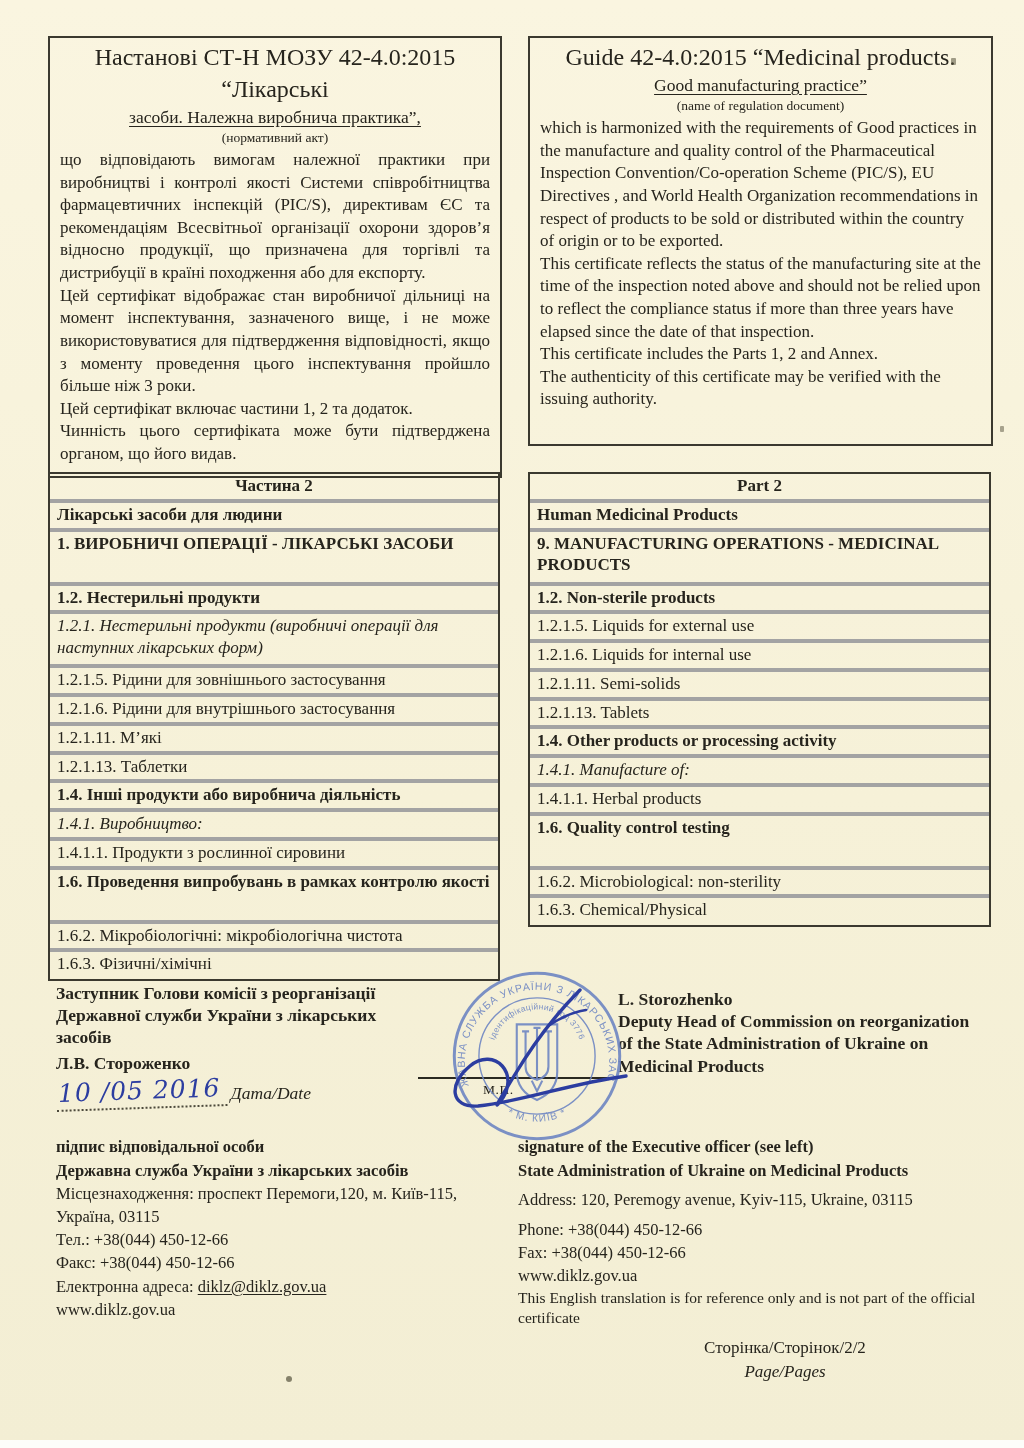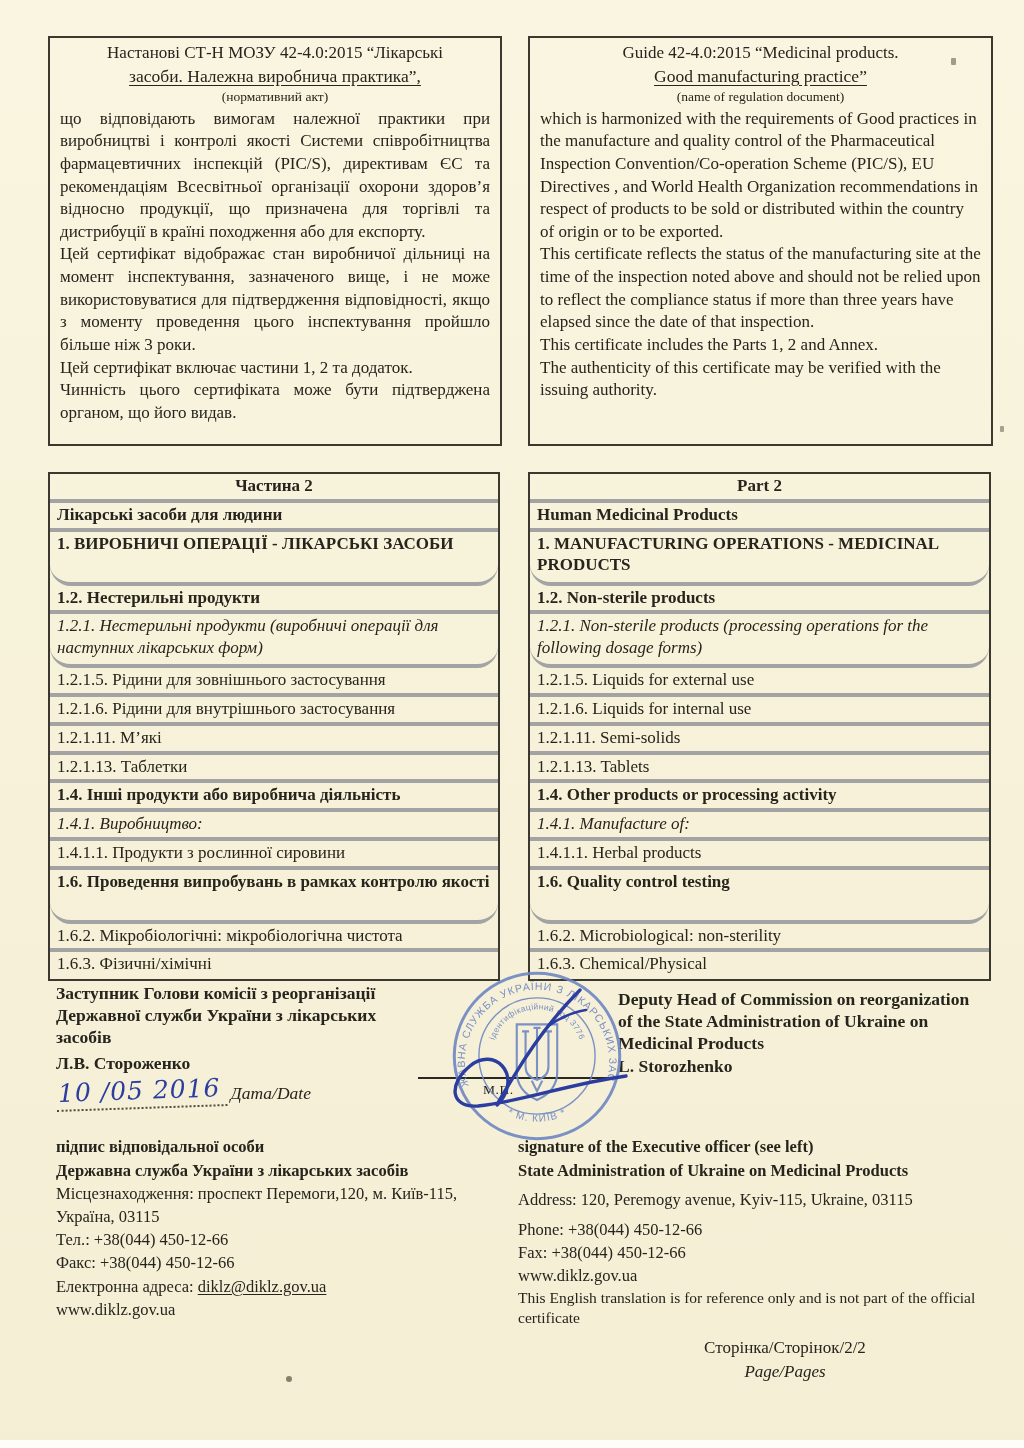--- a/index.html
+++ b/index.html
@@ -5,39 +5,39 @@
   html,body{margin:0;padding:0;}
   body{width:1024px;height:1448px;position:relative;overflow:hidden;
        background:linear-gradient(180deg,#faf5e0 0%,#f6f1d8 55%,#f3eed4 100%);
        font-family:"Liberation Serif", serif;color:#26241d;}
   .page{position:absolute;inset:0;}
   .bottom-strip{position:absolute;left:0;bottom:0;width:100%;height:8px;background:#fdfdfa;}
 
   
   .hbox{position:absolute;top:36px;border:2px solid #3b392f;padding:4px 10px 10px 10px;
         font-size:17px;line-height:1.33;background:transparent;}
-  .hbox .t1{text-align:center;font-size:17px;}
+  .hbox .t1{text-align:center;font-size:24px;}
   .hbox .t2{text-align:center;font-size:17.5px;text-decoration:underline;text-underline-offset:3px;}
   .hbox .note{text-align:center;font-size:13.5px;margin-bottom:2px;}
   .hbox p{margin:0;}
   .uk-box{left:48px;width:430px;min-height:392px;}
   .uk-box p{text-align:justify;}
   .en-box{left:528px;width:441px;min-height:392px;}
 
   
   .tbl{position:absolute;top:472px;border:2px solid #3b392f;}
   .tbl-uk{left:48px;width:448px;}
   .tbl-en{left:528px;width:459px;}
   .trow{border-bottom:4px solid #a3a3a3;padding:1px 7px 2px 7px;font-size:17px;line-height:1.28;
         display:flex;flex-direction:column;justify-content:flex-start;box-sizing:border-box;}
   .trow:last-child{border-bottom:none;}
   .trow.c{text-align:center;font-weight:bold;}
   .trow.b{font-weight:bold;}
   .trow.i{font-style:italic;}
-  .h1{min-height:27px;} .h2{min-height:54px;border-radius:21px;}
+  .h1{min-height:27px;} .h2{min-height:54px;}
 
   
   .sig-uk{position:absolute;left:56px;top:982px;width:375px;font-size:17.5px;font-weight:bold;line-height:1.26;}
   .sig-uk .name{margin-top:4px;}
   .sig-en{position:absolute;left:618px;top:988px;width:370px;font-size:17.5px;font-weight:bold;line-height:1.27;}
   .date-row{position:absolute;left:56px;top:1076px;font-size:17px;}
   .hand-date{display:inline-block;color:#2c3da0;font-size:25px;font-style:italic;
              font-family:"DejaVu Serif", serif;transform:rotate(-2deg);
              border-bottom:2px dotted #4d4a3c;padding:0 6px 2px 2px;letter-spacing:1px;}
   .date-label{font-style:italic;font-size:17.5px;margin-left:4px;}
@@ -102,43 +102,42 @@
     <div class="trow i h1">1.4.1. Виробництво:</div>
     <div class="trow h1">1.4.1.1. Продукти з рослинної сировини</div>
     <div class="trow b h2">1.6. Проведення випробувань в рамках контролю якості</div>
     <div class="trow h1">1.6.2. Мікробіологічні: мікробіологічна чистота</div>
     <div class="trow h1">1.6.3. Фізичні/хімічні</div>
   </div>
 
   <div class="tbl tbl-en">
     <div class="trow c h1">Part 2</div>
     <div class="trow b h1">Human Medicinal Products</div>
-    <div class="trow b h2">1. MANUFACTURING OPERATIONS - MEDICINAL PRODUCTS</div>
+    <div class="trow b h2">9. MANUFACTURING OPERATIONS - MEDICINAL PRODUCTS</div>
     <div class="trow b h1">1.2. Non-sterile products</div>
-    <div class="trow i h2">1.2.1. Non-sterile products (processing operations for the following dosage forms)</div>
     <div class="trow h1">1.2.1.5. Liquids for external use</div>
     <div class="trow h1">1.2.1.6. Liquids for internal use</div>
     <div class="trow h1">1.2.1.11. Semi-solids</div>
     <div class="trow h1">1.2.1.13. Tablets</div>
     <div class="trow b h1">1.4. Other products or processing activity</div>
     <div class="trow i h1">1.4.1. Manufacture of:</div>
     <div class="trow h1">1.4.1.1. Herbal products</div>
     <div class="trow b h2">1.6. Quality control testing</div>
     <div class="trow h1">1.6.2. Microbiological: non-sterility</div>
     <div class="trow h1">1.6.3. Chemical/Physical</div>
   </div>
 
   <div class="sig-uk">
     <div>Заступник Голови комісії з реорганізації Державної служби України з лікарських засобів</div>
     <div class="name">Л.В. Стороженко</div>
   </div>
 
   <div class="sig-en">
+    <div>L. Storozhenko</div>
     <div>Deputy Head of Commission on reorganization of the State Administration of Ukraine on Medicinal Products</div>
-    <div>L. Storozhenko</div>
   </div>
 
   <div class="date-row">
     <span class="hand-date">10 /05 2016</span><span class="date-label">Дата/Date</span>
   </div>
 
   <div class="sig-line"></div>
   <div class="mp">М.П.</div>
 
   <svg class="stamp" width="176" height="176" viewBox="0 0 200 200">

